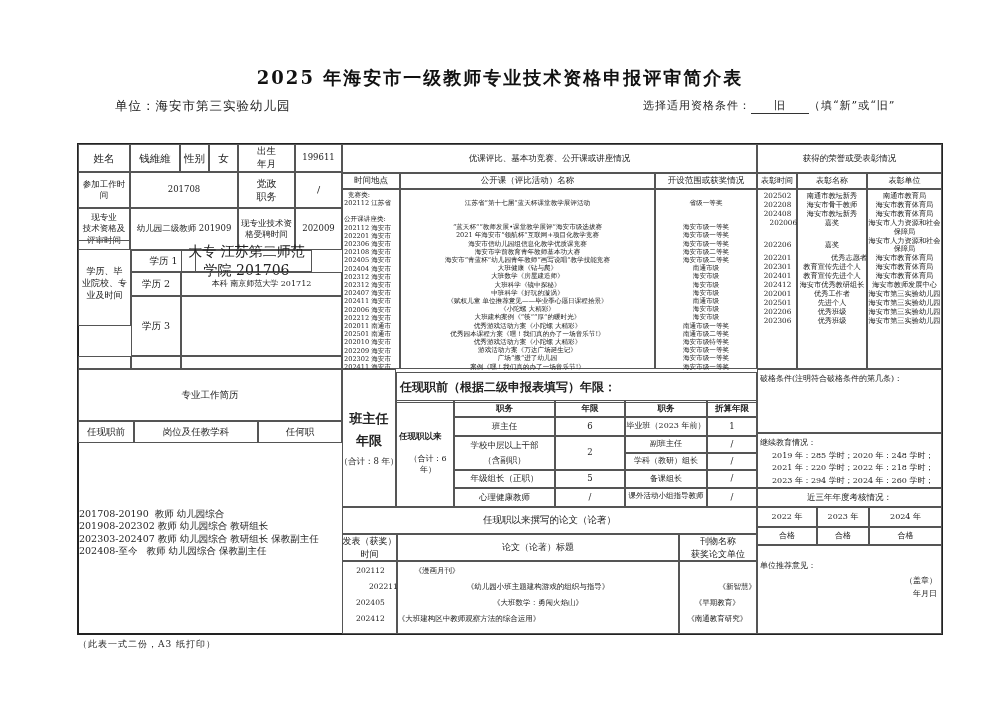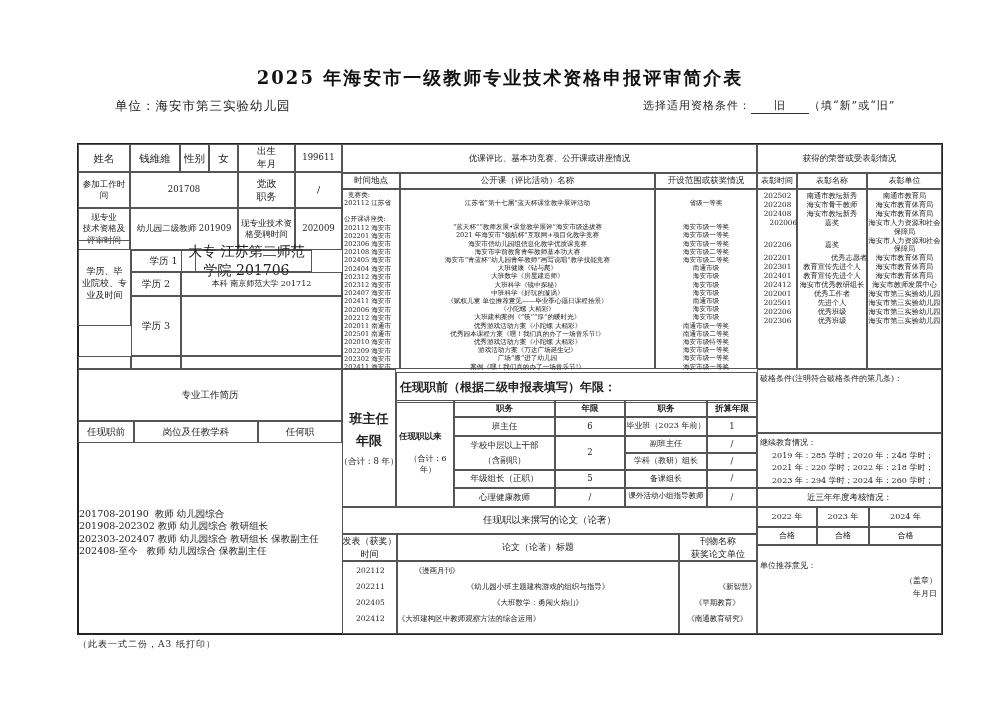--- a/index.html
+++ b/index.html
@@ -274,21 +274,21 @@
 获奖论文单位</div>
 <div class="b" style="left:342px;top:561px;width:55px;height:73px"></div>
 <div class="b" style="left:397px;top:561px;width:282px;height:73px"></div>
 <div class="b" style="left:679px;top:561px;width:78px;height:73px"></div>
 <div class="list" style="left:343px;top:563px;width:413px;font-size:7.5px;line-height:16px">
   <div style="display:flex">
       <span style="width:55px;text-align:center">202112</span>
       <span style="width:78px;text-align:center">《漫画月刊》</span>
     </div>
   <div style="display:flex">
-      <span style="width:55px;text-align:center">202211</span>
+      <span style="width:55px;text-align:right">202211</span>
       <span style="width:282px;text-align:center">《幼儿园小班主题建构游戏的组织与指导》</span>
       <span style="width:78px;text-align:right">《新智慧》</span>
     </div>
   <div style="display:flex">
       <span style="width:55px;text-align:center">202405</span>
       <span style="width:282px;text-align:center">《大班数学：勇闯火焰山》</span>
       <span style="width:78px;text-align:center">《早期教育》</span>
     </div>
   <div style="display:flex">
       <span style="width:55px;text-align:center">202412</span>

